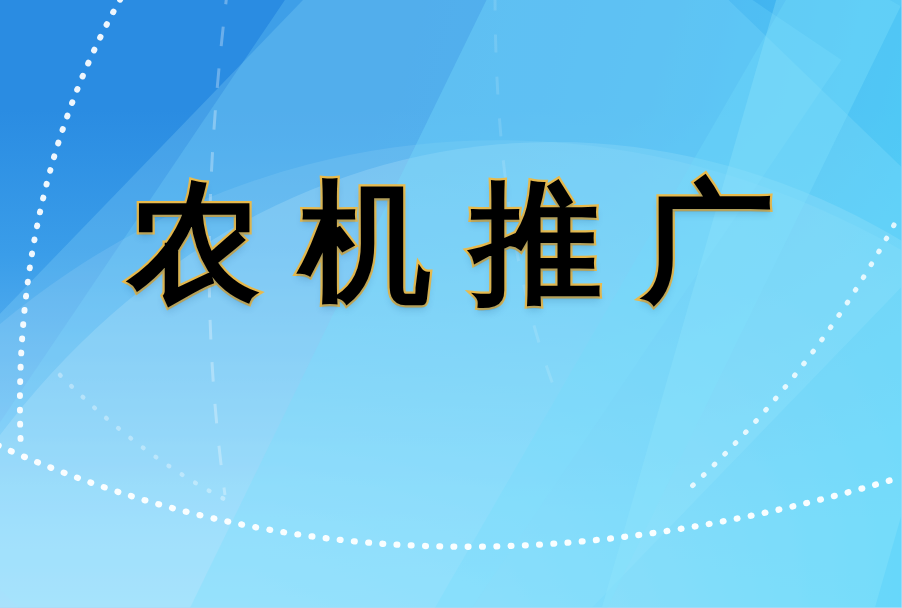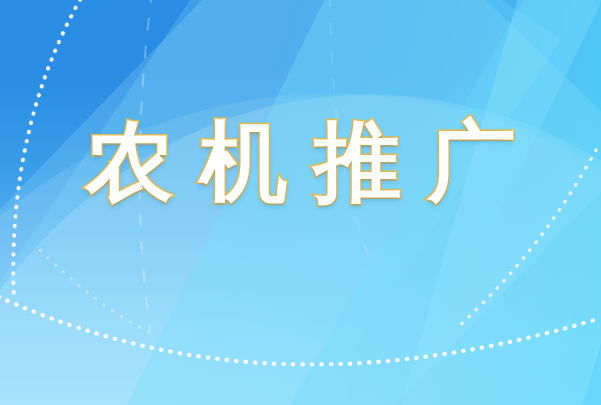--- a/index.html
+++ b/index.html
@@ -134,21 +134,21 @@
     align-items: center;
     pointer-events: none;
   }
   .headline {
     font-family: "DejaVu Sans", "Liberation Sans", sans-serif;
     font-size: 88px;
     line-height: 1;
     font-weight: 700;
     letter-spacing: 26px;
     padding-left: 26px; 
-    color: #ffffff;
+    color: #000000;
     white-space: nowrap;
     -webkit-text-stroke: 3px #e9bb4d;
     paint-order: stroke fill;
     text-shadow:
       0 2px 0 rgba(20,90,150,0.10),
       0 3px 5px rgba(15,75,135,0.18);
   }
 </style>
 </head>
 <body>

